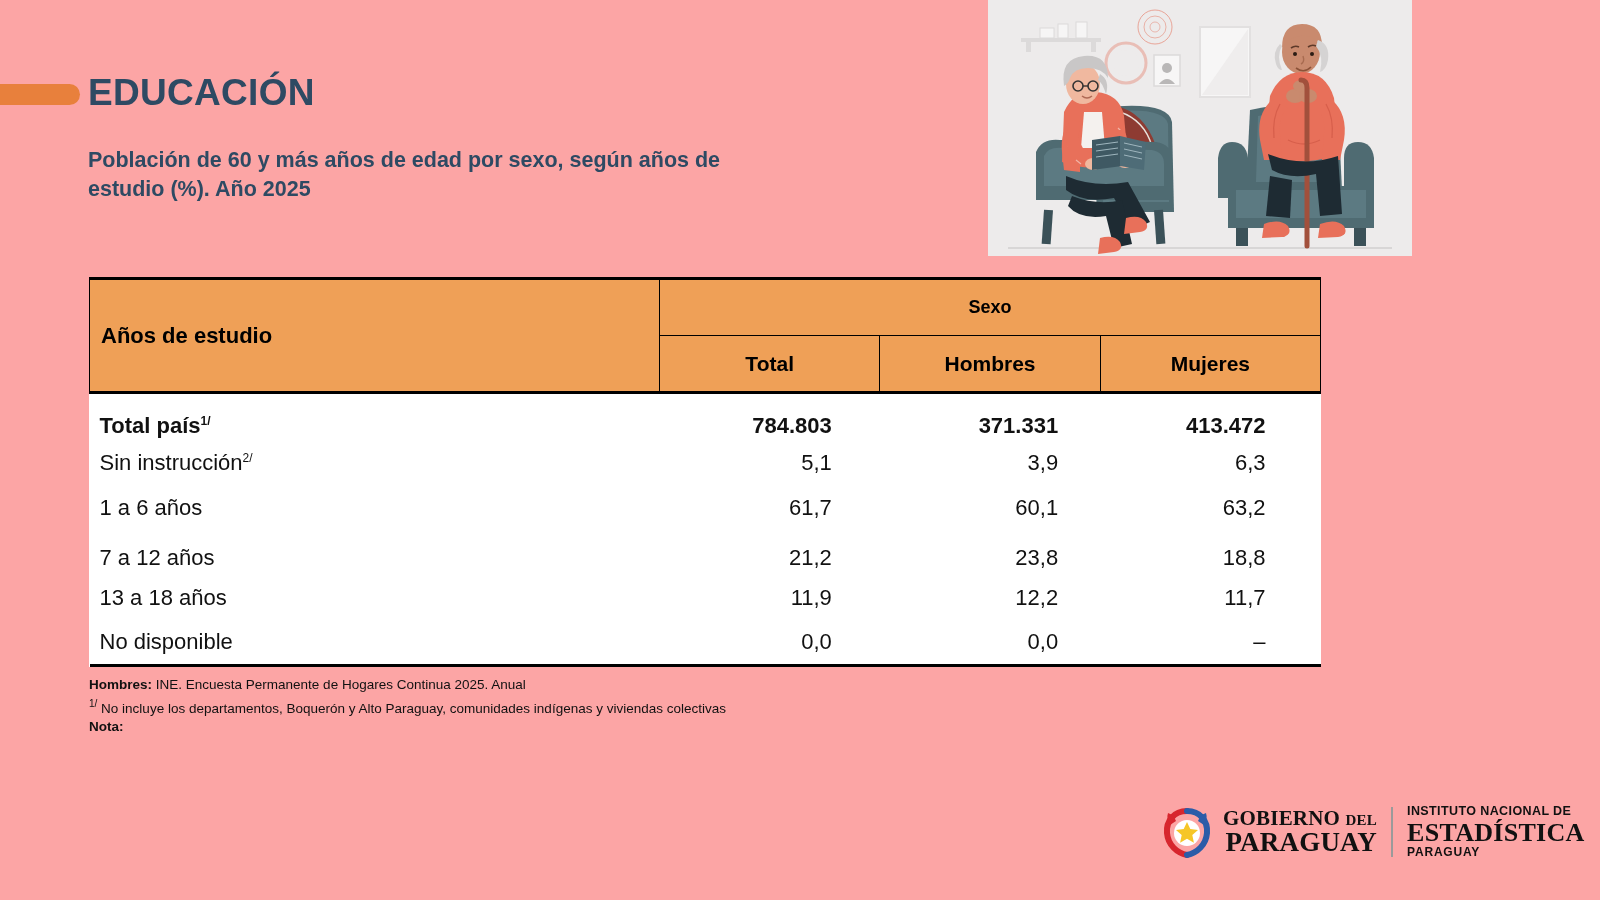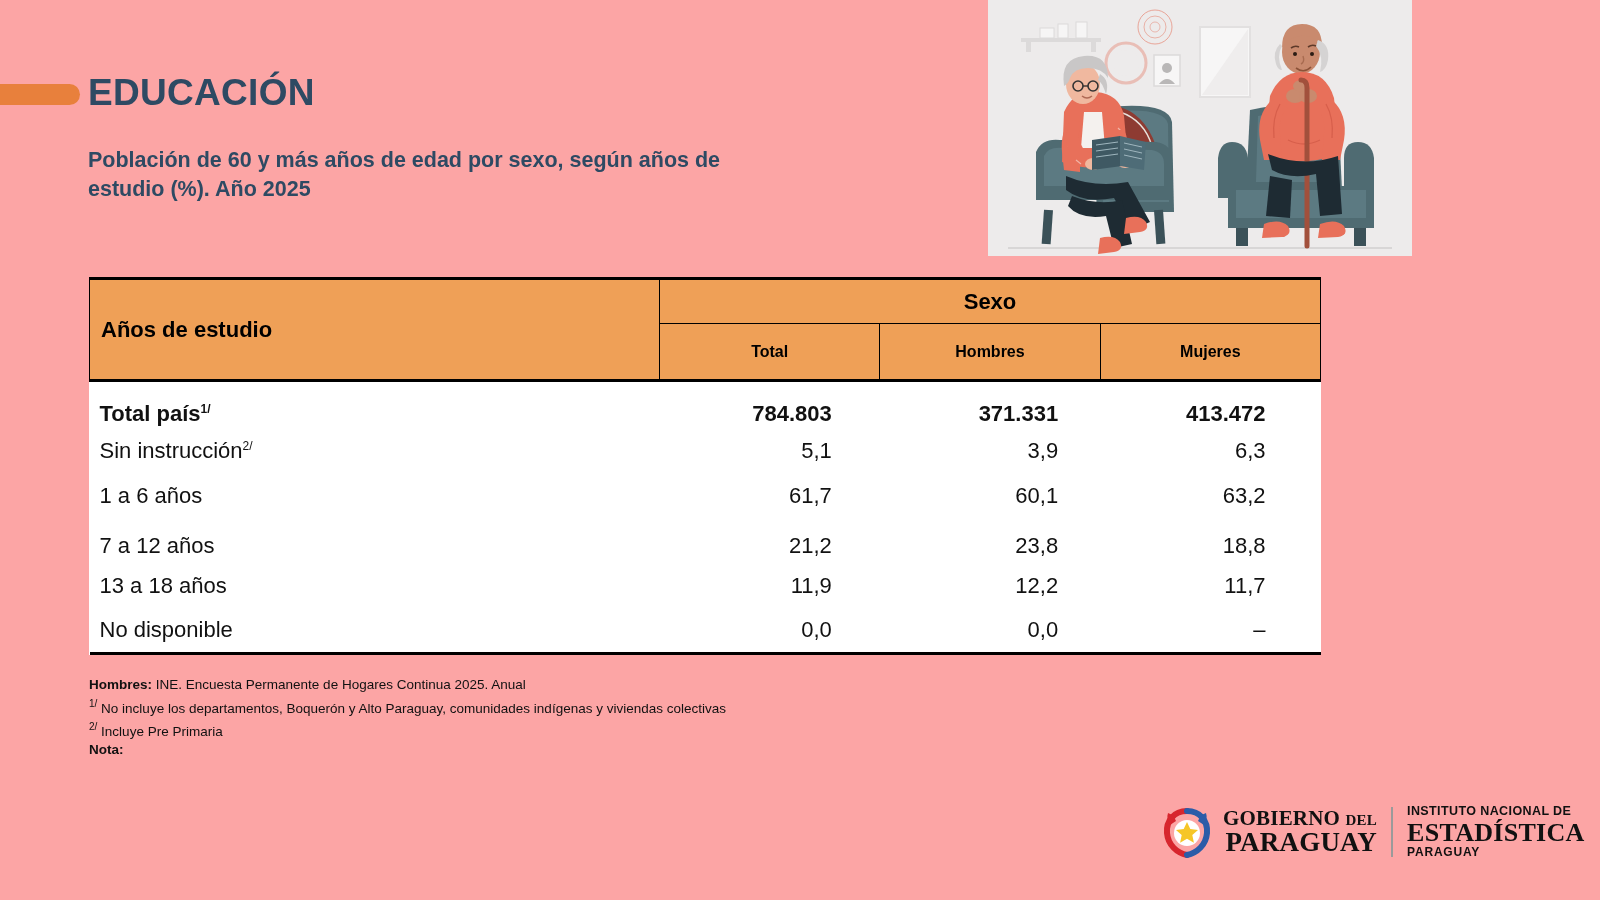--- a/index.html
+++ b/index.html
@@ -89,26 +89,26 @@
   }
 
   th.col-years {
     text-align: left;
     padding-left: 11px;
     font-size: 22px;
     width: 570px;
   }
 
   th.col-sexo {
-    font-size: 22px;
-    height: 45px;
+    font-size: 18px;
+    height: 57px;
   }
 
   th.sub {
-    font-size: 16px;
+    font-size: 21px;
     height: 57px;
   }
 
   thead tr:first-child th { border-top: 3px solid #000; }
 
   tbody tr td {
     border: none;
     font-size: 22px;
     color: #111;
   }
@@ -389,24 +389,20 @@
   </table>
 
   <div class="footnotes">
     <div class="line">
       <span class="bold">Hombres:</span>
       <span>INE. Encuesta Permanente de Hogares Continua 2025. Anual</span>
     </div>
     <div class="line">
       <sup>1/</sup>
       <span>No incluye los departamentos, Boquerón y Alto Paraguay, comunidades indígenas y viviendas colectivas</span>
-    </div>
-    <div class="line">
-      <sup>2/</sup>
-      <span>Incluye Pre Primaria</span>
     </div>
     <div class="line bold">Nota:</div>
   </div>
 
   <div class="logos">
     <div class="gov-logo">
       <div class="emblem">
         <svg viewBox="0 0 54 54" width="54" height="54" xmlns="http://www.w3.org/2000/svg">
           <path d="M27 6 C14 6 6 16 7 28 C8 40 17 48 27 50" fill="none" stroke="#D7262E" stroke-width="6" stroke-linecap="round"></path>
           <path d="M27 6 C40 6 48 16 47 28 C46 40 37 48 27 50" fill="none" stroke="#2B5CA8" stroke-width="6" stroke-linecap="round"></path>

